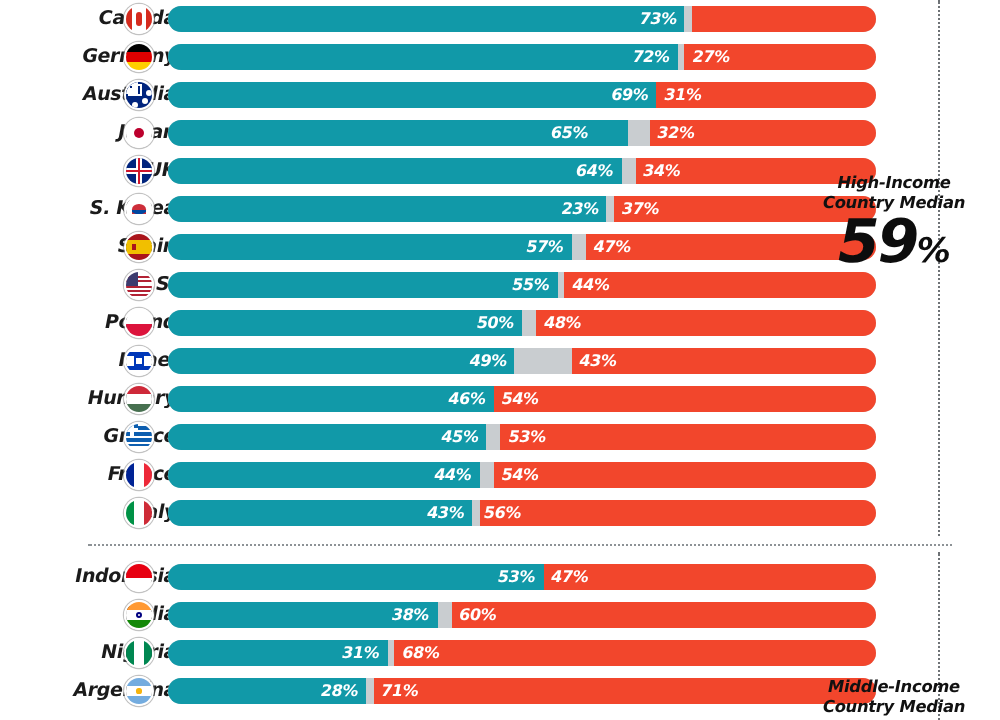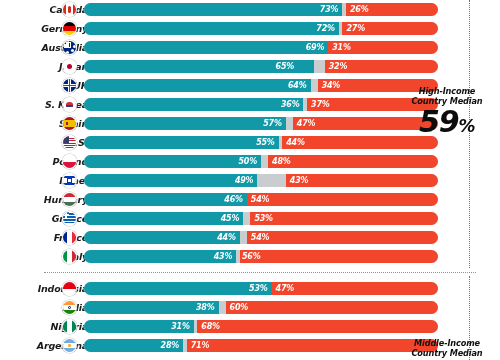--- a/index.html
+++ b/index.html
@@ -75,21 +75,20 @@
         <i style="left:0;top:0;right:0;bottom:0;background:#fff"></i>
         <i style="left:0;top:0;width:25%;bottom:0;background:#d52b1e"></i>
         <i style="right:0;top:0;width:25%;bottom:0;background:#d52b1e"></i>
         <i style="left:36%;top:26%;width:28%;height:48%;background:#d52b1e;border-radius:2px"></i>
       </div>
       <div class="track">
         <div class="seg a" style="width:258.42px"></div>
         <div class="seg b" style="width:92.04px"></div>
       </div>
       <div class="val a" style="left:84px;width:254.42000000000002px">73%</div>
-      <div class="val b" style="left:349.96px;width:88.04px">26%</div>
     </div>
     <div class="row" style="top: 21px;">
       <div class="label">Germany</div>
       <div class="flag">
         <i style="left:0;top:0;right:0;height:33.4%;background:#000"></i>
         <i style="left:0;top:33.4%;right:0;height:33.3%;background:#dd0000"></i>
         <i style="left:0;bottom:0;right:0;height:33.3%;background:#ffce00"></i>
       </div>
       <div class="track">
         <div class="seg a" style="width:254.88px"></div>
@@ -150,21 +149,21 @@
       <div class="label">S. Korea</div>
       <div class="flag">
         <i style="left:0;top:0;right:0;bottom:0;background:#fff"></i>
         <i style="left:24%;top:30%;width:52%;height:40%;background:#cd2e3a;border-radius:50% 50% 0 0"></i>
         <i style="left:24%;top:50%;width:52%;height:22%;background:#0047a0;border-radius:0 0 50% 50%"></i>
       </div>
       <div class="track">
         <div class="seg a" style="width:219.48px"></div>
         <div class="seg b" style="width:130.98px"></div>
       </div>
-      <div class="val a" style="left:84px;width:215.48px">36%</div>
+      <div class="val a" style="left:84px;width:215.48px">23%</div>
       <div class="val b" style="left:311.02px;width:126.97999999999999px">37%</div>
     </div>
     <div class="row" style="top: 116px;">
       <div class="label">Spain</div>
       <div class="flag">
         <i style="left:0;top:0;right:0;height:25%;background:#aa151b"></i>
         <i style="left:0;top:25%;right:0;height:50%;background:#f1bf00"></i>
         <i style="left:0;bottom:0;right:0;height:25%;background:#aa151b"></i>
         <i style="left:22%;top:38%;width:16%;height:24%;background:#aa151b"></i>
       </div>

